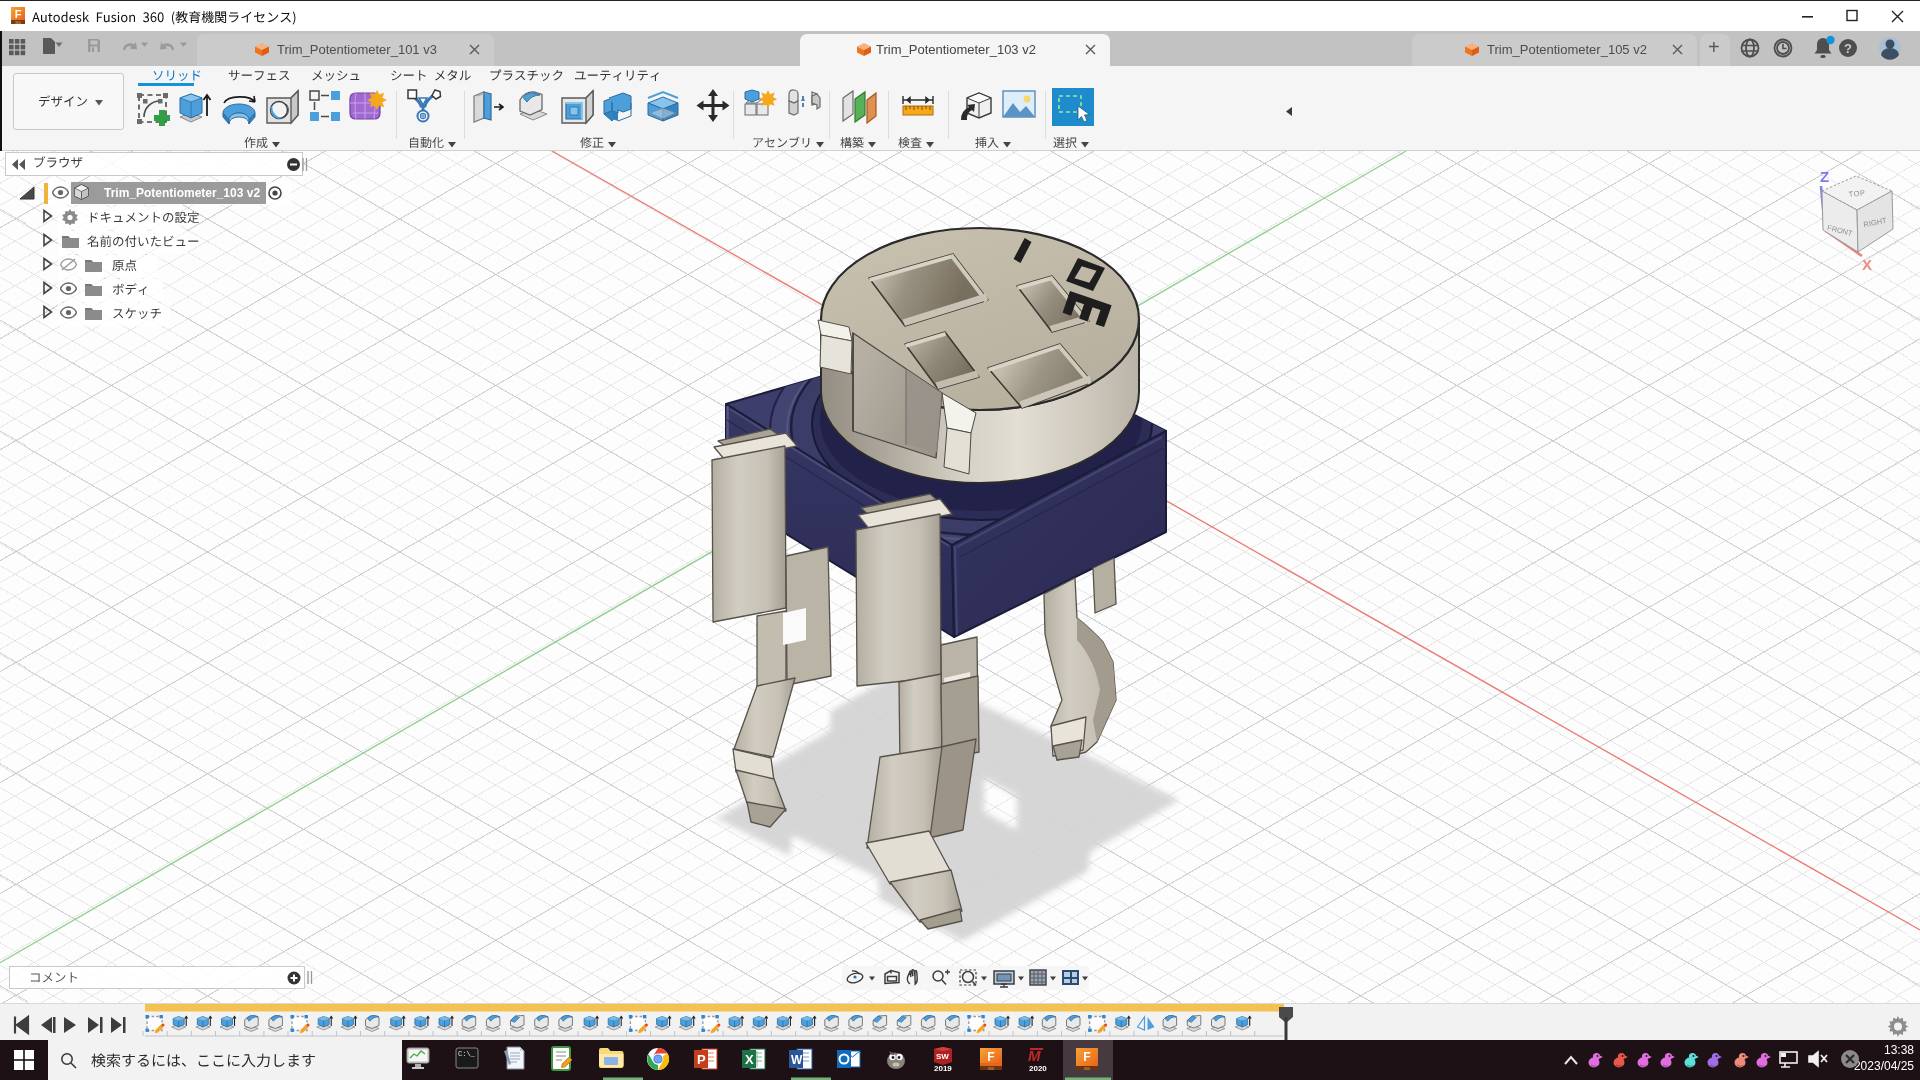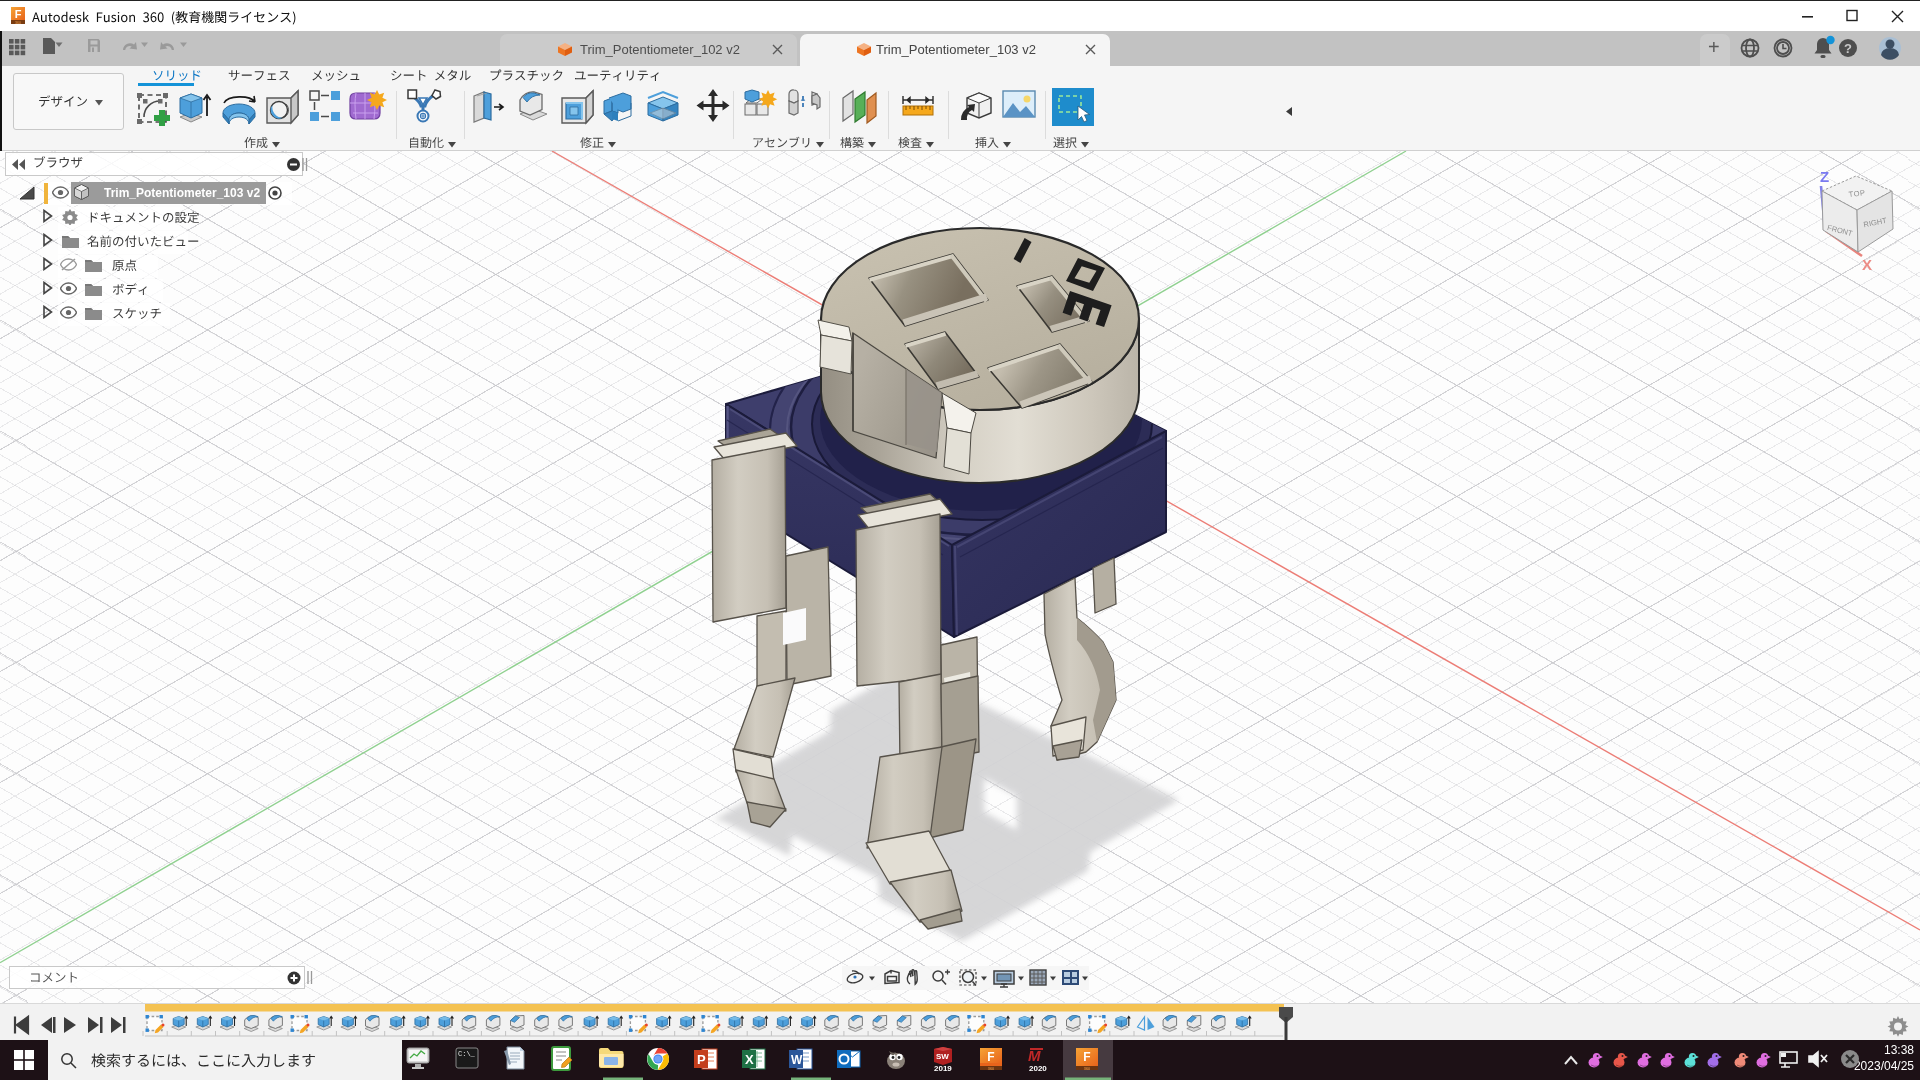--- a/index.html
+++ b/index.html
@@ -102,38 +102,49 @@
    <path d="M88,8 h10.5 l1.5,1.5 v11.5 h-12 z"></path>
    <rect x="90.5" y="9.5" width="7" height="4" fill="#c2c2c2"></rect>
    <rect x="90.5" y="15.5" width="7" height="5.5" fill="#c2c2c2"></rect>
    <rect x="92" y="16.5" width="2" height="4.5" fill="#9a9a9a"></rect>
    <path d="M123,19 a7,7 0 0 1 11,-5.5 l2,-2.5 1,7.5 -7.5,-1 2.2,-2 a4.5,4.5 0 0 0 -6.5,3.5 z"></path>
    <path d="M141,11.5 l7,0 -3.5,4.5 z"></path>
    <path d="M174,19 a7,7 0 0 0 -11,-5.5 l-2,-2.5 -1,7.5 7.5,-1 -2.2,-2 a4.5,4.5 0 0 1 6.5,3.5 z"></path>
    <path d="M180,11.5 l7,0 -3.5,4.5 z"></path>
   </g>
  </svg>
- <div class="tab" style="left:500px;width:297px;">
+ <div class="tab" style="left:197px;width:297px;">
    <svg class="cube" style="left:57px;" viewBox="0 0 16 15">
           <polygon points="8,1 15,4.5 8,8 1,4.5" fill="#f5b183"></polygon>
           <polygon points="1,4.5 8,8 8,14 1,10.5" fill="#ed7522"></polygon>
           <polygon points="15,4.5 8,8 8,14 15,10.5" fill="#e05e10"></polygon>
         </svg>
-   <span class="tlabel" style="left:80px;">Trim_Potentiometer_102 v2</span>
+   <span class="tlabel" style="left:80px;">Trim_Potentiometer_101 v3</span>
         <svg class="abs" style="right:14px;top:10px;width:11px;height:11px;">
           <path d="M1,1 L10,10 M10,1 L1,10" stroke="#5a5a5a" stroke-width="1.4"></path>
         </svg>
  </div>
  <div class="tab active" style="left:800px;width:310px;">
    <svg class="cube" style="left:56px;" viewBox="0 0 16 15">
           <polygon points="8,1 15,4.5 8,8 1,4.5" fill="#f5b183"></polygon>
           <polygon points="1,4.5 8,8 8,14 1,10.5" fill="#ed7522"></polygon>
           <polygon points="15,4.5 8,8 8,14 15,10.5" fill="#e05e10"></polygon>
         </svg>
    <span class="tlabel" style="left:76px;">Trim_Potentiometer_103 v2</span>
+        <svg class="abs" style="right:14px;top:10px;width:11px;height:11px;">
+          <path d="M1,1 L10,10 M10,1 L1,10" stroke="#5a5a5a" stroke-width="1.4"></path>
+        </svg>
+ </div>
+ <div class="tab" style="left:1412px;width:285px;">
+   <svg class="cube" style="left:52px;" viewBox="0 0 16 15">
+          <polygon points="8,1 15,4.5 8,8 1,4.5" fill="#f5b183"></polygon>
+          <polygon points="1,4.5 8,8 8,14 1,10.5" fill="#ed7522"></polygon>
+          <polygon points="15,4.5 8,8 8,14 15,10.5" fill="#e05e10"></polygon>
+        </svg>
+   <span class="tlabel" style="left:75px;">Trim_Potentiometer_105 v2</span>
         <svg class="abs" style="right:14px;top:10px;width:11px;height:11px;">
           <path d="M1,1 L10,10 M10,1 L1,10" stroke="#5a5a5a" stroke-width="1.4"></path>
         </svg>
  </div>
  <div class="tab" style="left:1700px;width:30px;color:#5a5a5a;font-size:20px;">
         <span style="position:absolute;left:8px;top:2px;">+</span>
       </div>
  <svg class="abs" style="left:1738px;top:0;width:182px;height:35px;" viewBox="0 0 182 35">
   <g fill="none" stroke="#4e4e4e" stroke-width="1.8">
    <circle cx="12" cy="17" r="8.5"></circle>

